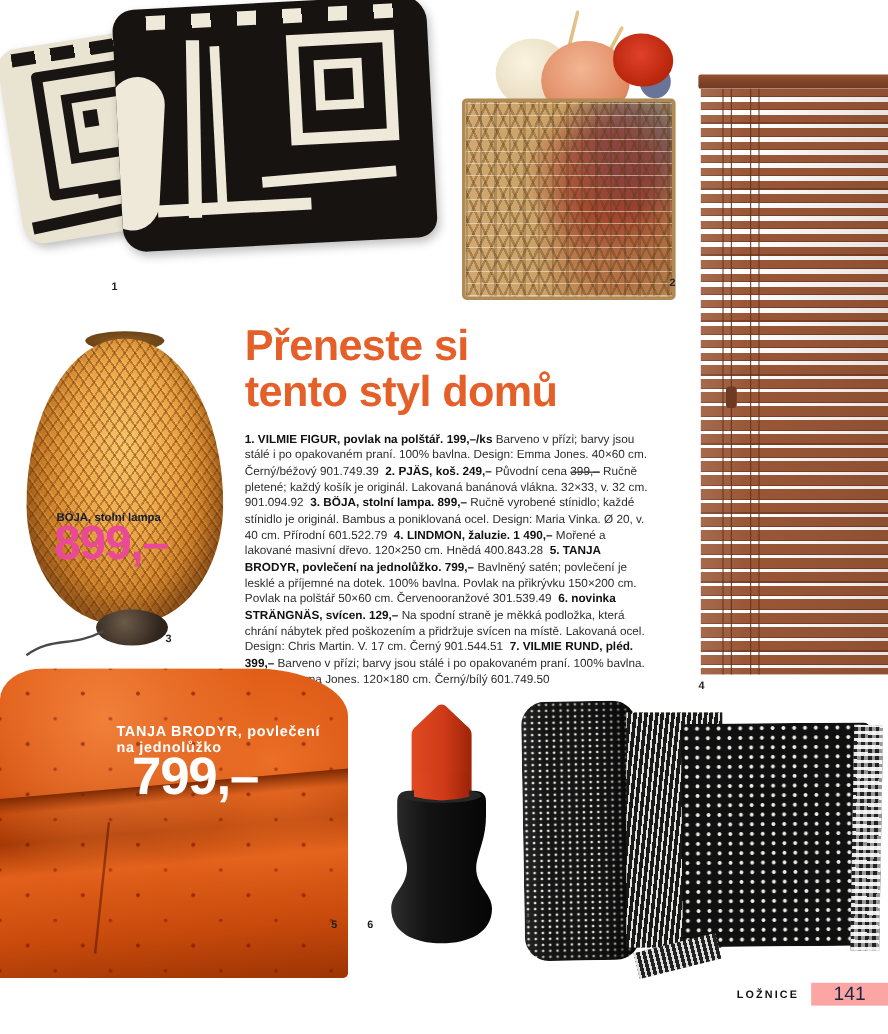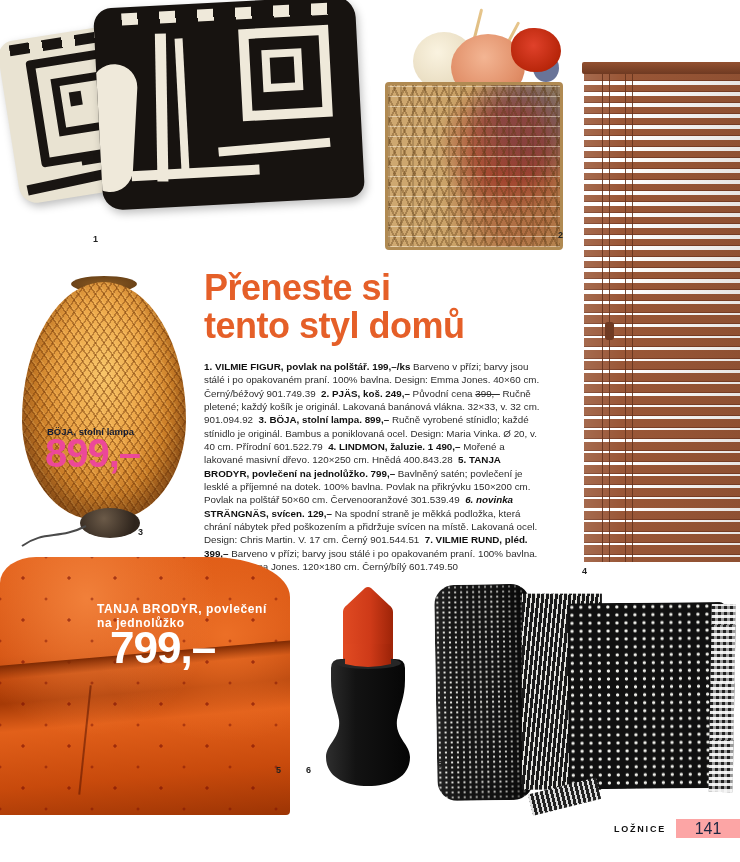--- a/index.html
+++ b/index.html
@@ -70,21 +70,21 @@
   .blind-string{position:absolute;top:12px;height:488px;width:1px;background:rgba(100,50,28,.85);}
   .bs1{left:20px;} .bs2{left:27px;} .bs3{left:43px;} .bs4{left:50px;}
   .blind-toggle{position:absolute;left:23px;top:260px;width:9px;height:18px;background:#6f3a22;border-radius:3px;}
 
   
   .headline{left:204px;top:269px;width:345px;font-size:36px;line-height:38px;font-weight:bold;
     color:#e55f28;letter-spacing:-.5px;}
   .description{left:204px;top:360px;width:338px;font-size:9.8px;line-height:13.35px;color:#2d2d2d;
     white-space:pre-wrap;}
   .seg-b{font-weight:bold;color:#101010;}
-  .seg-bi{font-weight:bold;font-style:italic;color:#101010;}
+  .seg-bi{font-weight:bold;color:#101010;}
   .seg-s{text-decoration:line-through;}
 
   
   .lamp{left:14px;top:276px;width:182px;height:274px;}
   .lamp-shade{position:absolute;left:8px;top:6px;width:164px;height:238px;
     border-radius:50% 50% 46% 46% / 58% 58% 42% 42%;
     background:
       repeating-linear-gradient(55deg,rgba(122,62,12,.45) 0 1.5px,rgba(255,210,120,.22) 1.5px 3px,transparent 3px 7px),
       repeating-linear-gradient(-55deg,rgba(122,62,12,.45) 0 1.5px,transparent 1.5px 7px),
       radial-gradient(ellipse at 50% 38%,#f7c468 0%,#eca648 35%,#cf8129 60%,#a05a1c 85%,#7c431a 100%);

